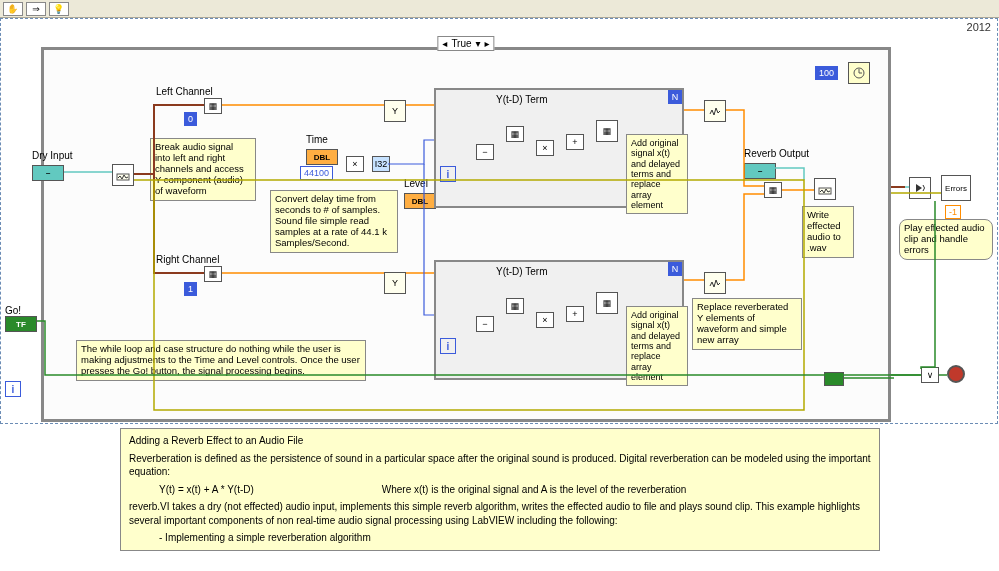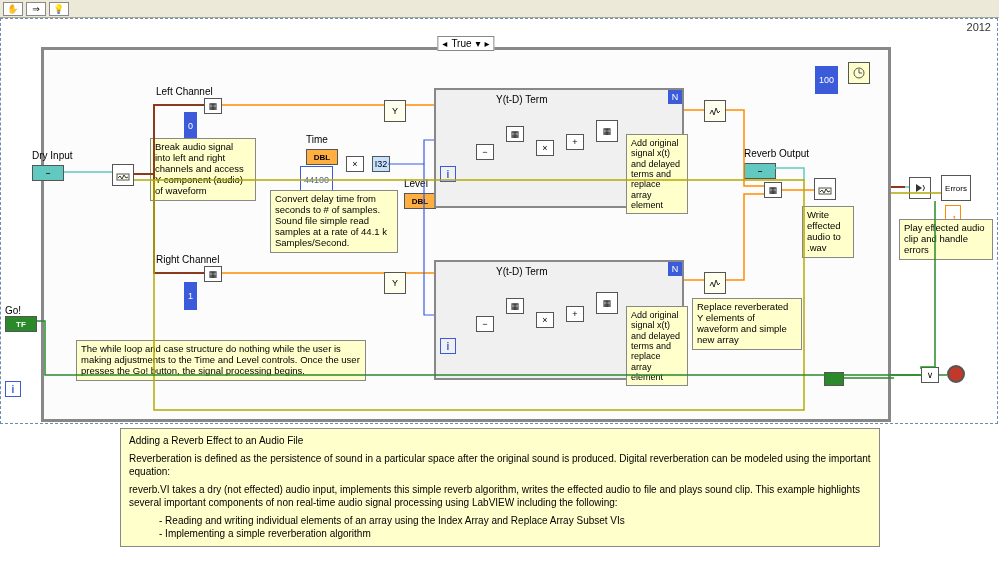--- a/index.html
+++ b/index.html
@@ -114,21 +114,21 @@
     font-size: 8px;
     font-weight: bold;
   }
   .terminal.dbl { background: #ffae42; color: #000; }
   .terminal.bool { background: #2a8a2a; color: #fff; }
   .terminal.path { background: #62c9c0; color: #000; }
   .const {
     position: absolute;
     background: #fff;
     border: 1px solid #3b5bdb;
-    padding: 8px 3px;
+    padding: 1px 3px;
     font-size: 9px;
     color: #3b5bdb;
   }
   .const.orange { border-color: #ff8c00; color: #ff8c00; }
   .const.blueN { background: #3b5bdb; color: #fff; border-color: #3b5bdb; }
   .doc-box {
     position: absolute;
     left: 120px;
     top: 428px;
     width: 760px;
@@ -323,21 +323,21 @@
   </div>
 
   <div class="node" style="left:908px; top:158px;">
     <svg width="14" height="14">
         <polygon points="3,3 3,11 9,7" fill="#333"></polygon>
         <path d="M10 4 Q13 7 10 10" fill="none" stroke="#333"></path>
       </svg>
   </div>
   <div class="node" style="left:940px; top:156px; width:30px; height:26px; font-size:8px;">Errors</div>
   <div class="const orange" style="left:944px; top:186px;">-1</div>
-  <div class="comment-box" style="left:898px; top:200px; width:94px;">Play effected audio clip and handle errors</div>
+  <div class="comment-box" style="left:898px; top:200px; width:94px;border-radius:8px;">Play effected audio clip and handle errors</div>
 
   <div class="node small" style="left:920px; top:348px;">∨</div>
   <div class="stop-btn" style="left:946px; top:346px;"></div>
 
   <svg class="wiresvg" width="998" height="406">
     <g stroke="#2a8a2a" stroke-width="1.5" fill="none">
       <path d="M36 302 L44 302 L44 356 L920 356"></path>
       <path d="M890 356 L920 356"></path>
       <path d="M938 356 L946 356"></path>
       <path d="M934 182 L934 348 L920 348 L920 350"></path>
@@ -350,18 +350,21 @@
     </g>
     <g stroke="#8b3a1e" stroke-width="2" fill="none">
       <path d="M890 168 L904 168"></path>
     </g>
   </svg>
 </div>
 
 <div class="doc-box">
   <p style="margin-top:0;">Adding a Reverb Effect to an Audio File</p>
   <p>Reverberation is defined as the persistence of sound in a particular space after the original sound is produced. Digital reverberation can be modeled using the important equation:</p>
+  <p style="padding-left:30px;">
+    <span style="display:inline-block; width:220px;">Y(t) = x(t)  + A * Y(t-D)</span>
+    <span>Where x(t) is the original signal and A is the level of the reverberation</span>
+  </p>
   <p>reverb.VI takes a dry (not effected) audio input, implements this simple reverb algorithm, writes the effected audio to file and plays sound clip. This example highlights several important components of non real-time audio signal processing using LabVIEW including the following:</p>
   <div style="padding-left:30px;">
-    <div>- Reading and writing individual elements of an array using the Index Array and Replace Array Subset VIs</div>
     <div>- Implementing a simple reverberation algorithm</div>
   </div>
 </div>
 
 </body></html>

